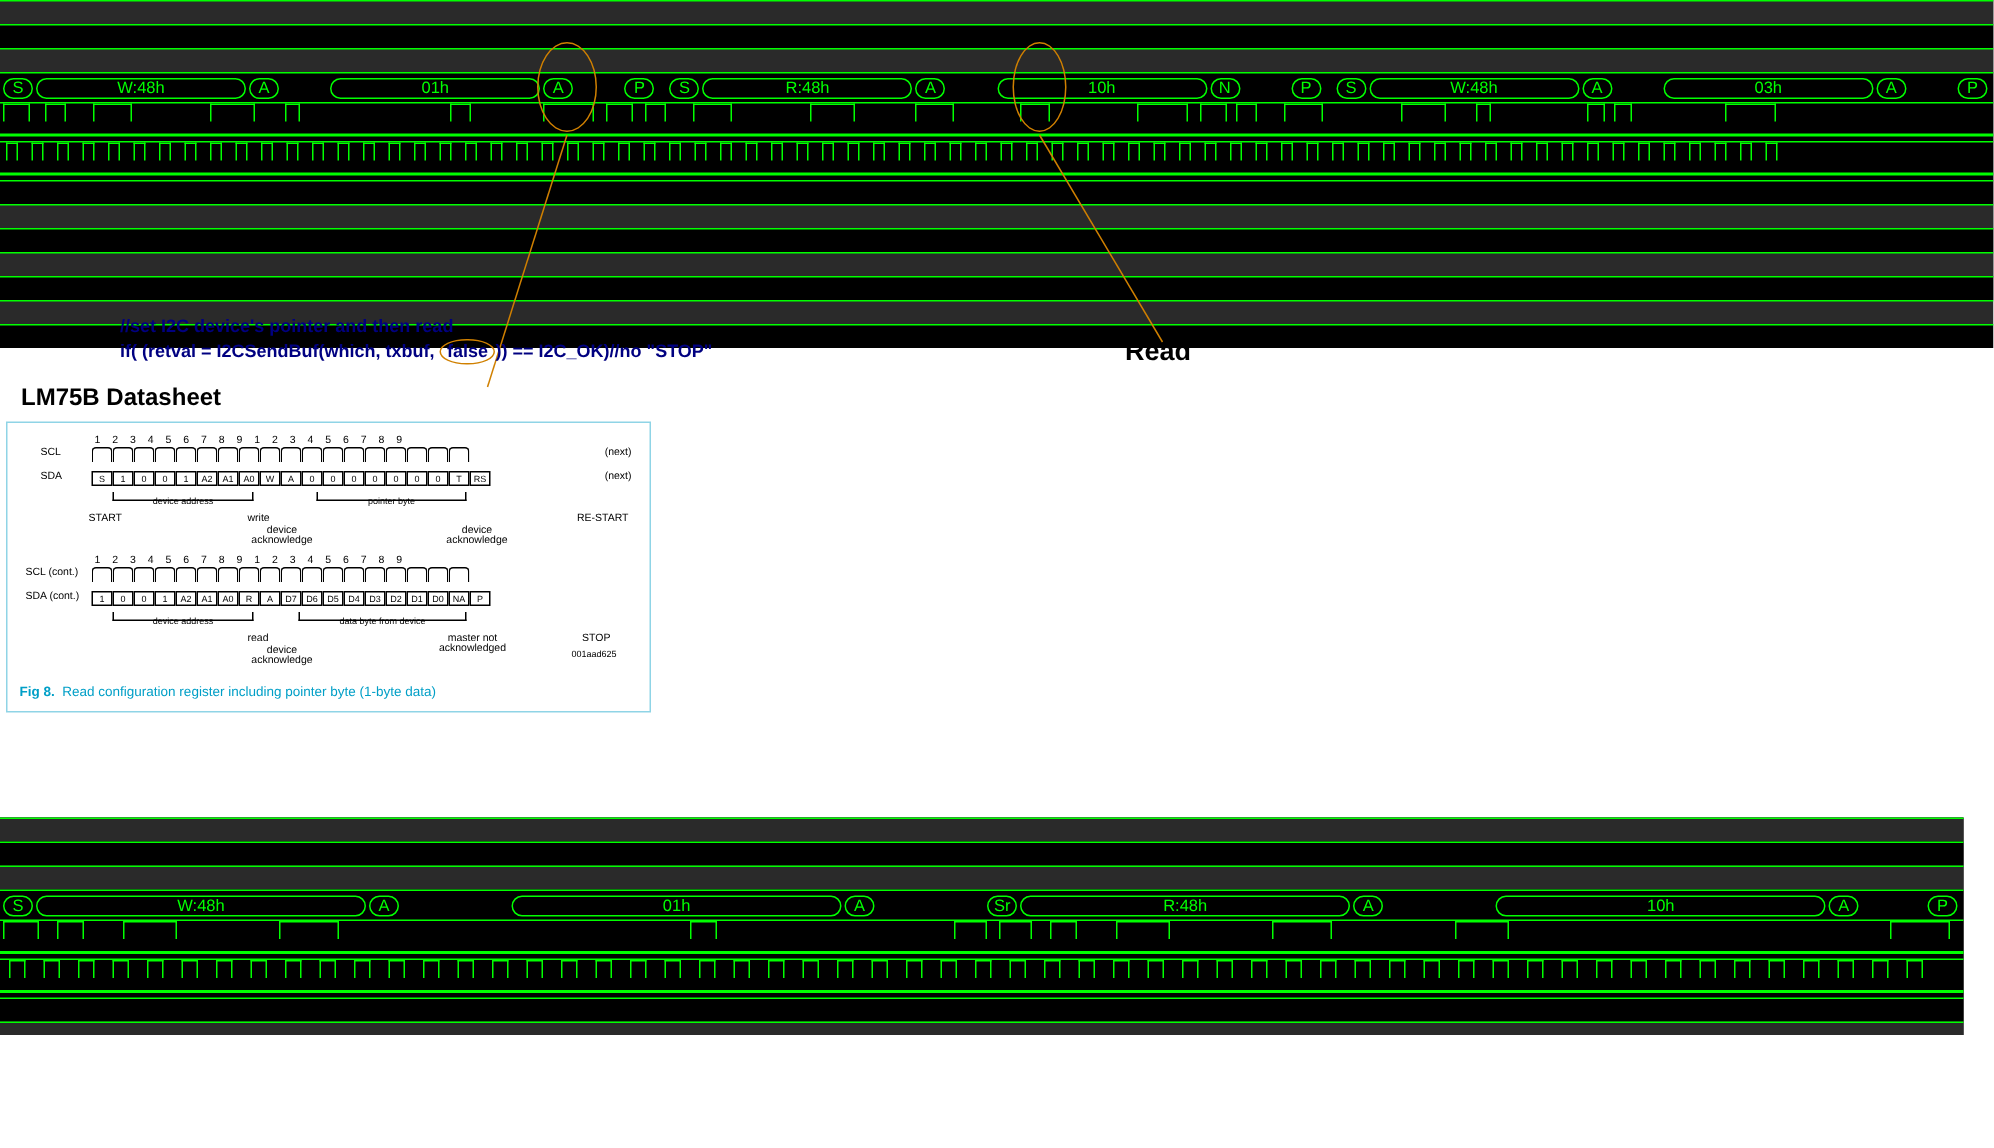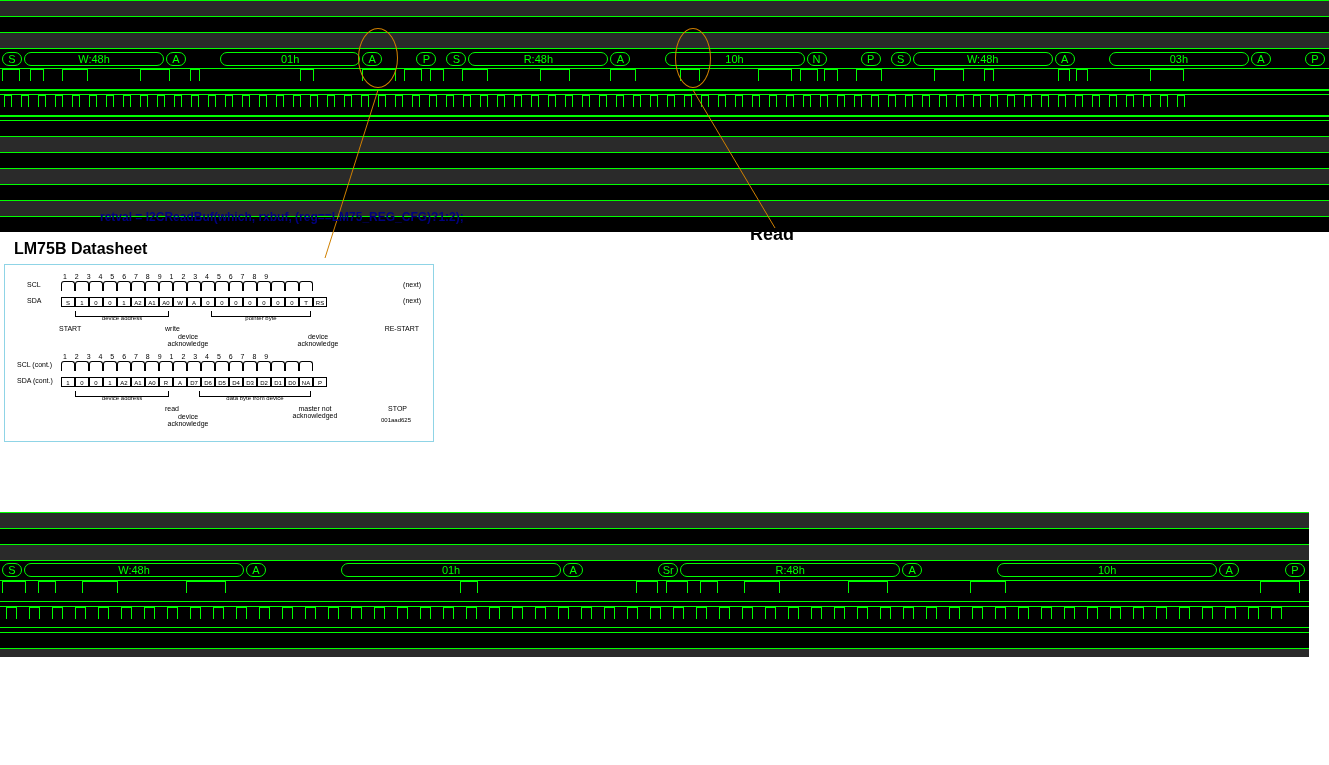--- a/index.html
+++ b/index.html
@@ -299,21 +299,22 @@
   <div class="callout-oval" style="left:675px; top:28px; width:36px; height:60px;"></div>
 </div>
 
 <svg class="callout-svg" style="left:0;top:0;" width="1200" height="300">
   <line x1="378" y1="90" x2="325" y2="258" stroke="#d08000" stroke-width="1"></line>
   <line x1="693" y1="90" x2="775" y2="228" stroke="#d08000" stroke-width="1"></line>
 </svg>
 
 <div class="annotation-block">
   <div class="nack-label" style="left:750px; top:24px;">Read</div>
-  <div class="code-line">      retval = I2CReadBuf(which, rxbuf, (reg==LM75_REG_CFG)?1:2);</div>
+  <div class="code-comment">//set I2C device's pointer and then read</div>
+  <div class="code-line"><span>if( (retval = I2CSendBuf(which, txbuf, </span><span class="false-circle">false</span><span>)) == I2C_OK)//no "STOP"</span></div>
 </div>
 
 <div class="datasheet-title">LM75B Datasheet</div>
 <div class="datasheet-box">
   <div class="ds-diagram">
 
     <div class="ds-label" style="left:14px;top:8px;">SCL</div>
     <div class="ds-label" style="left:14px;top:24px;">SDA</div>
     <div class="ds-label" style="right:4px;top:8px;">(next)</div>
     <div class="ds-label" style="right:4px;top:24px;">(next)</div>
@@ -341,20 +342,23 @@
     </div>
     <div class="ds-row" style="top:102px;" id="ds-sda2"><span class="ds-bitbox" style="width: 14px;">1</span><span class="ds-bitbox" style="width: 14px;">0</span><span class="ds-bitbox" style="width: 14px;">0</span><span class="ds-bitbox" style="width: 14px;">1</span><span class="ds-bitbox" style="width: 14px;">A2</span><span class="ds-bitbox" style="width: 14px;">A1</span><span class="ds-bitbox" style="width: 14px;">A0</span><span class="ds-bitbox" style="width: 14px;">R</span><span class="ds-bitbox" style="width: 14px;">A</span><span class="ds-bitbox" style="width: 14px;">D7</span><span class="ds-bitbox" style="width: 14px;">D6</span><span class="ds-bitbox" style="width: 14px;">D5</span><span class="ds-bitbox" style="width: 14px;">D4</span><span class="ds-bitbox" style="width: 14px;">D3</span><span class="ds-bitbox" style="width: 14px;">D2</span><span class="ds-bitbox" style="width: 14px;">D1</span><span class="ds-bitbox" style="width: 14px;">D0</span><span class="ds-bitbox" style="width: 14px;">NA</span><span class="ds-bitbox" style="width: 14px;">P</span></div>
     <div class="ds-bracket" style="left:62px;top:118px;width:94px;"><span style="position:relative;top:4px;">device address</span></div>
     <div class="ds-bracket" style="left:186px;top:118px;width:112px;"><span style="position:relative;top:4px;">data byte from device</span></div>
     <div class="ds-label" style="left:152px;top:132px;">read</div>
     <div class="ds-label" style="left:150px;top:140px;text-align:center;width:50px;">device acknowledge</div>
     <div class="ds-label" style="left:274px;top:132px;text-align:center;width:56px;">master not acknowledged</div>
     <div class="ds-label" style="right:18px;top:132px;">STOP</div>
 
     <div class="ds-id">001aad625</div>
+  </div>
+  <div class="ds-caption">
+    <span class="ds-fig">Fig 8.</span>&nbsp;&nbsp;<span>Read configuration register including pointer byte (1-byte data)</span>
   </div>
 </div>
 
 <div class="spacer"></div>
 
 <div class="waveform-viewer wave-bottom">
   <div class="wave-row dark"></div>
   <div class="wave-row"></div>
   <div class="wave-row dark"></div>
   <div class="protocol-row" id="bottom-protocol">

